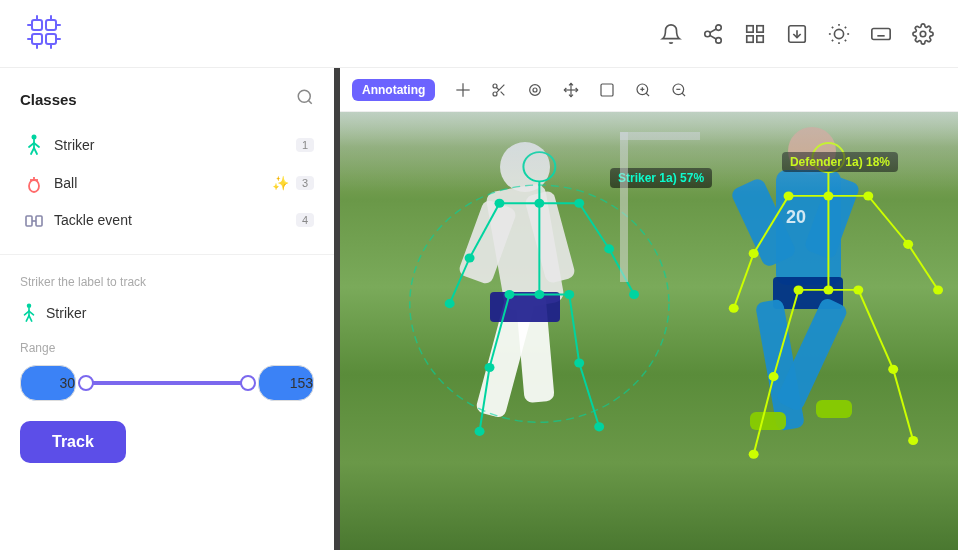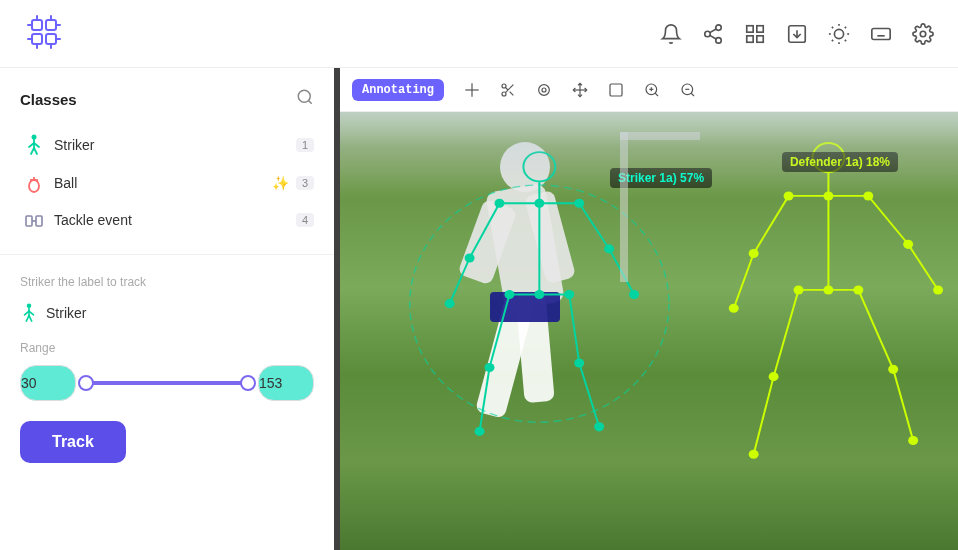--- a/index.html
+++ b/index.html
@@ -160,24 +160,24 @@
       display: flex;
       align-items: center;
       gap: 10px;
       margin-bottom: 20px;
     }
     .range-input {
       width: 56px;
       height: 36px;
       border: 1px solid #ddd;
       border-radius: 16px;
-      text-align: left;
+      text-align: right;
       font-size: 14px;
       color: #333;
-      background: #5eead4;
+      background: #3b82f6;
     }
     .range-slider-container {
       flex: 1;
       position: relative;
       height: 36px;
       display: flex;
       align-items: center;
     }
     .range-track {
       width: 100%;
@@ -234,21 +234,20 @@
     
     .toolbar {
       height: 44px;
       background: rgba(255,255,255,0.95);
       display: flex;
       align-items: center;
       padding: 0 12px;
       gap: 4px;
       border-bottom: 1px solid #eee;
       flex-shrink: 0;
-      font-family: Liberation Mono, monospace;
     }
     .toolbar-badge {
       background: #6c63ff;
       color: #fff;
       font-size: 12px;
       font-weight: 600;
       border-radius: 6px;
       padding: 4px 10px;
       margin-right: 8px;
     }
@@ -574,20 +573,41 @@
 
           <div style="position:absolute; left:95px; top:60px; width:30px; height:90px; background:#e8e8e8; border-radius:8px; opacity:0.9; transform:rotate(-15deg);"></div>
 
           <div style="position:absolute; left:50px; top:165px; width:30px; height:120px; background:#fff; border-radius:8px; opacity:0.9; transform:rotate(15deg);"></div>
 
           <div style="position:absolute; left:80px; top:160px; width:30px; height:110px; background:#fff; border-radius:8px; opacity:0.9; transform:rotate(-5deg);"></div>
 
           <div style="position:absolute; left:50px; top:160px; width:70px; height:30px; background:#1a1a8c; border-radius:4px; opacity:0.9;"></div>
         </div>
 
+        <div style="position:absolute; right: 30px; top: 10px; width: 220px; height: 390px;">
+
+          <div style="position:absolute; left:80px; top:5px; width:48px; height:48px; background:#d4a88a; border-radius:50%; opacity:0.95;"></div>
+
+          <div style="position:absolute; left:68px; top:48px; width:65px; height:115px; background:#1a8ccc; border-radius:10px; opacity:0.95;"></div>
+
+          <div style="position:absolute; left:38px; top:58px; width:35px; height:85px; background:#1a8ccc; border-radius:8px; opacity:0.95; transform:rotate(-25deg);"></div>
+
+          <div style="position:absolute; left:108px; top:55px; width:32px; height:80px; background:#1a8ccc; border-radius:8px; opacity:0.95; transform:rotate(20deg);"></div>
+
+          <div style="position:absolute; left:65px; top:155px; width:70px; height:32px; background:#003388; border-radius:4px; opacity:0.95;"></div>
+
+          <div style="position:absolute; left:58px; top:178px; width:28px; height:130px; background:#1a8ccc; border-radius:8px; opacity:0.95; transform:rotate(-10deg);"></div>
+
+          <div style="position:absolute; left:90px; top:175px; width:28px; height:115px; background:#1a8ccc; border-radius:8px; opacity:0.95; transform:rotate(25deg);"></div>
+
+          <div style="position:absolute; left:42px; top:290px; width:36px; height:18px; background:#88cc00; border-radius:6px; opacity:0.95;"></div>
+          <div style="position:absolute; left:108px; top:278px; width:36px; height:18px; background:#88cc00; border-radius:6px; opacity:0.95;"></div>
+
+          <div style="position:absolute; left:78px; top:85px; font-size:18px; font-weight:bold; color:#fff; opacity:0.8;">20</div>
+        </div>
 
         <svg class="skeleton-svg" viewBox="0 0 620 480" preserveAspectRatio="none">
 
           <circle cx="200" cy="60" r="16" fill="none" stroke="#00d4a0" stroke-width="2"></circle>
 
           <line x1="200" y1="76" x2="200" y2="100" stroke="#00d4a0" stroke-width="2"></line>
 
           <line x1="160" y1="100" x2="240" y2="100" stroke="#00d4a0" stroke-width="2"></line>
 
           <line x1="160" y1="100" x2="130" y2="160" stroke="#00d4a0" stroke-width="2"></line>

